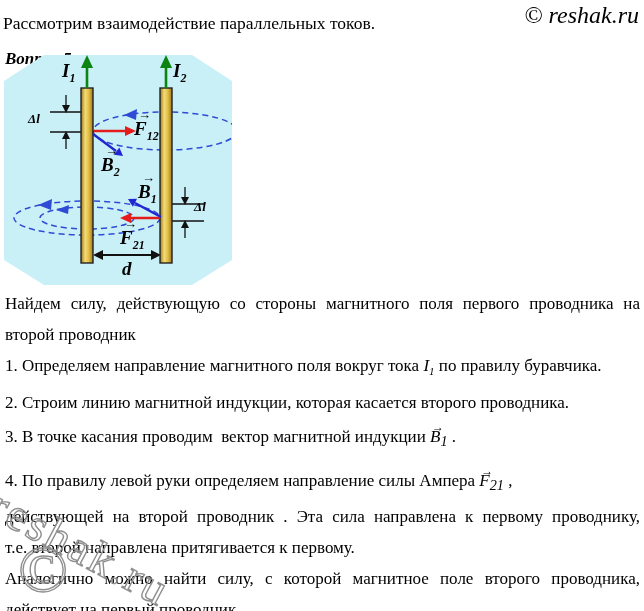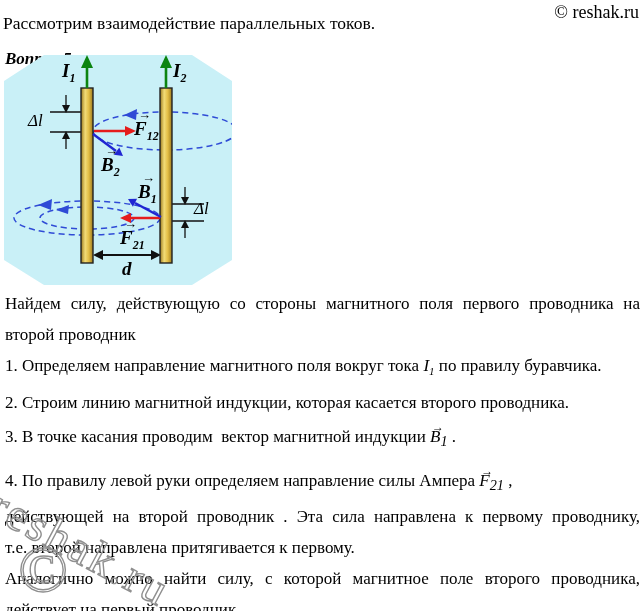--- a/index.html
+++ b/index.html
@@ -2,34 +2,34 @@
 <html><head>
 <meta charset="utf-8">
 <style>
   html,body{margin:0;padding:0;}
   body{
     width:644px;height:611px;position:relative;overflow:hidden;
     background:#ffffff;color:#000;
     font-family:"Liberation Serif", serif;
   }
   .hdr-title{position:absolute;left:5px;top:3px;font-size:17px;font-weight:bold;font-style:italic;margin-top:46px;}
-  .brand{position:absolute;right:5px;top:2px;font-size:18px;}
+  .brand{position:absolute;right:5px;top:2px;font-size:24px;font-style:italic;}
   .intro{position:absolute;left:3px;top:13px;font-size:17.5px;white-space:pre;}
 
   
   .diagram{
     position:absolute;left:4px;top:55px;width:256px;height:230px;
     background:#c9f0f7;
     clip-path:polygon(40px 0,188px 0,228px 26px,228px 205px,188px 230px,40px 230px,0 205px,0 26px);
   }
   .diagram svg{position:absolute;left:0;top:0;}
   .lbl{position:absolute;font-style:italic;font-weight:bold;font-size:19px;line-height:1;font-family:"Liberation Serif",serif;}
   .lbl sub{font-size:12px;line-height:0;font-style:italic;}
   .lbl .hat{position:absolute;top:-11px;left:4px;font-size:13px;font-style:normal;}
-  .lbl.small{font-size:17px;font-weight:normal;}
+  .lbl.small{font-size:13px;font-weight:bold;}
 
   
   .bodytext{position:absolute;left:5px;top:288px;width:635px;font-size:17px;}
   .ln{line-height:31px;white-space:pre;}
   .ln.just{text-align:justify;text-align-last:justify;white-space:normal;}
   .mt2{margin-top:3px;}
   .mt6{margin-top:7px;}
   .sym{font-style:italic;}
   .sym sub{font-size:11px;}
   .vecwrap{position:relative;display:inline-block;font-style:italic;}

